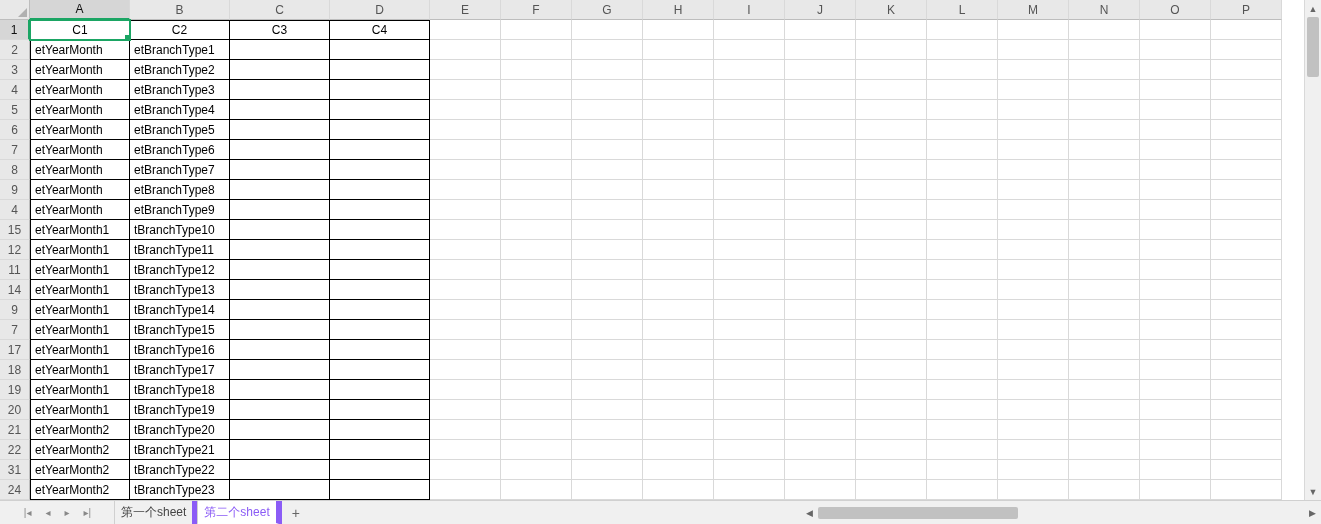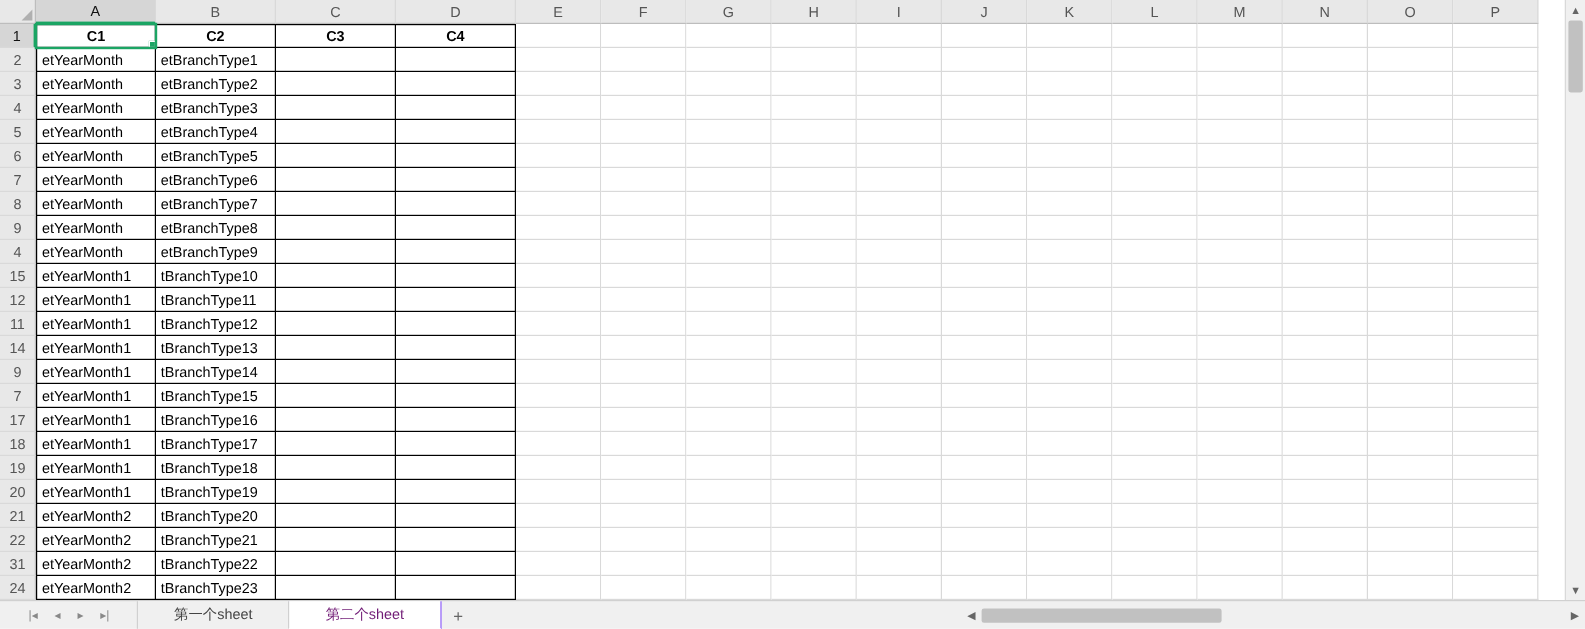--- a/index.html
+++ b/index.html
@@ -10,43 +10,43 @@
   .vscroll{position:absolute;right:0;top:0;bottom:24px;width:17px;background:#f0f0f0;border-left:1px solid #d9d9d9;}
   .vscroll .up,.vscroll .down{height:17px;display:flex;align-items:center;justify-content:center;font-size:9px;color:#666;cursor:pointer;}
   .vscroll .track{position:absolute;top:17px;bottom:17px;left:0;right:0;}
   .vscroll .thumb{position:absolute;top:0;left:2px;right:2px;height:60px;background:#c1c1c1;border-radius:2px;}
   .vscroll .down{position:absolute;bottom:0;left:0;right:0;}
   
   .bottombar{position:absolute;left:0;right:0;bottom:0;height:24px;display:flex;align-items:stretch;background:#f0f0f0;border-top:1px solid #d0d0d0;font-size:12px;}
   .tabnav{width:115px;display:flex;align-items:center;justify-content:center;gap:14px;color:#888;font-size:10px;}
   .tabnav span{cursor:pointer;}
   .tabs{display:flex;align-items:stretch;}
-  .tab{padding:0 30px;display:flex;align-items:center;border-right:1px solid #8b5cf6;border-left:1px solid #d0d0d0;margin-left:-1px;background:#f0f0f0;color:#444;cursor:pointer;}
-  .tab.active{background:#fff;color:#701a75;font-weight:500;border-bottom:2px solid #fff;margin-bottom:-1px;}
+  .tab{padding:0 6px;display:flex;align-items:center;border-right:6px solid #8b5cf6;border-left:1px solid #d0d0d0;margin-left:-1px;background:#f0f0f0;color:#444;cursor:pointer;}
+  .tab.active{background:#fff;color:#8b5cf6;font-weight:500;border-bottom:2px solid #fff;margin-bottom:-1px;}
   .addsheet{width:28px;display:flex;align-items:center;justify-content:center;color:#666;font-size:14px;cursor:pointer;}
   .hs-spacer{flex:1;}
   .hscroll{width:520px;display:flex;align-items:center;position:relative;}
   .hscroll .left,.hscroll .right{width:17px;height:100%;display:flex;align-items:center;justify-content:center;font-size:9px;color:#666;cursor:pointer;}
   .hscroll .track{flex:1;height:12px;background:#f0f0f0;position:relative;}
   .hscroll .thumb{position:absolute;left:0;top:0;bottom:0;width:200px;background:#c1c1c1;border-radius:2px;}
   
   
   .grid{display:grid;grid-template-columns:30px repeat(4,100px) repeat(12,71px);grid-auto-rows:20px;}
   .grid>div{border-right:1px solid #d9d9d9;border-bottom:1px solid #d9d9d9;font-size:12px;display:flex;align-items:center;padding:0 4px;white-space:nowrap;overflow:hidden;background:#fff;}
   
   
   .grid .corner{background:#e8e8e8;border-right:1px solid #bdbdbd;border-bottom:1px solid #bdbdbd;justify-content:center;position:relative;}
   .grid .corner::after{content:"";position:absolute;right:2px;bottom:2px;width:0;height:0;border-left:9px solid transparent;border-bottom:9px solid #b0b0b0;}
   .grid .colh{background:#e8e8e8;justify-content:center;color:#555;border-bottom:1px solid #bdbdbd;}
   .grid .colh.sel{background:#d6d6d6;color:#111;border-bottom:2px solid #1ba564;}
   .grid .rowh{background:#e8e8e8;justify-content:center;color:#555;border-right:1px solid #bdbdbd;}
   .grid .rowh.sel{background:#d6d6d6;color:#111;border-right:2px solid #1ba564;}
   
   
-  .grid .hcell{background:#fff;font-weight:700;justify-content:center;border-right:1px solid #000;border-bottom:1px solid #000;}
+  .grid .hcell{background:#fff;font-weight:400;justify-content:center;border-right:1px solid #000;border-bottom:1px solid #000;}
   .grid .hcell.first{border-left:1px solid #000;}
   .grid .hcell.top{border-top:1px solid #000;}
   
   
   .grid .bcell{border-right:1px solid #000;border-bottom:1px solid #000;}
   .grid .bcell.first{border-left:1px solid #000;text-align:center;}
   
   
   .active-cell{outline:2px solid #1ba564;outline-offset:-1px;position:relative;z-index:2;}
   .active-cell::after{content:"";position:absolute;right:-3px;bottom:-3px;width:6px;height:6px;background:#1ba564;border:1px solid #fff;}

